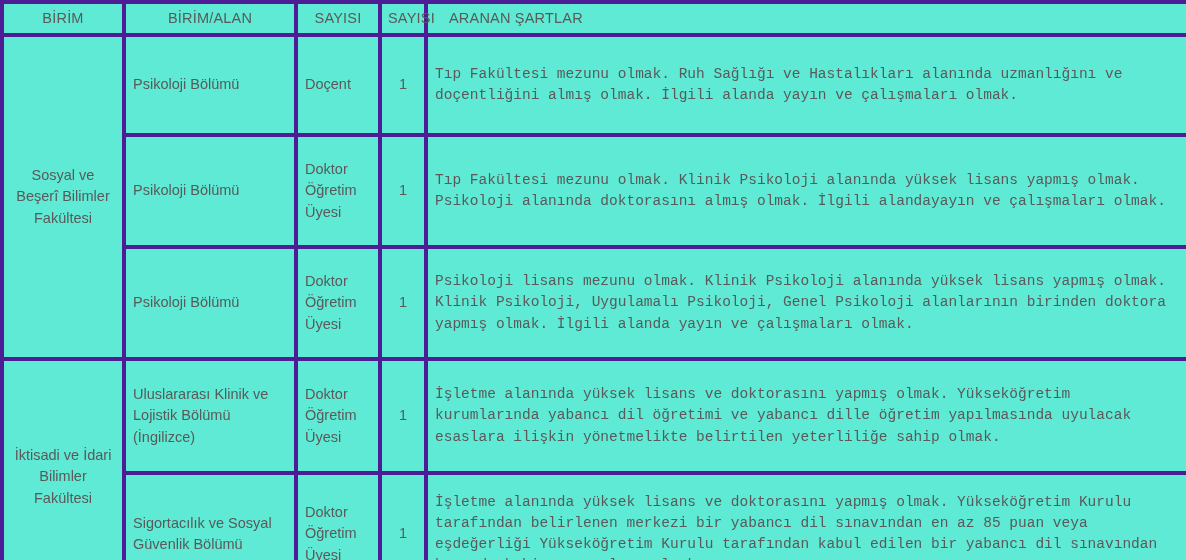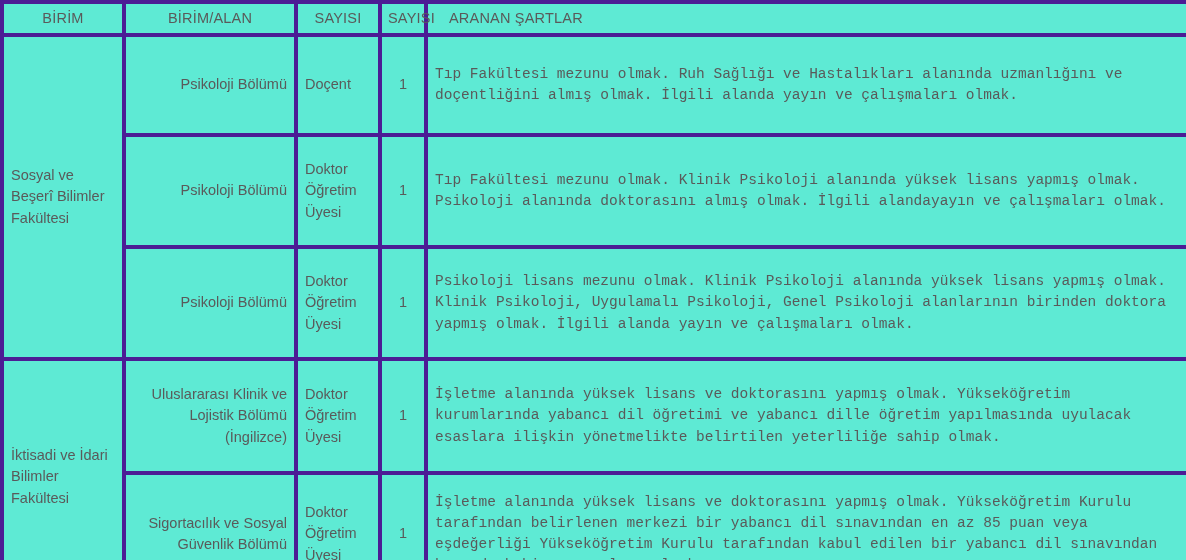--- a/index.html
+++ b/index.html
@@ -54,27 +54,27 @@
     letter-spacing: 0.2px;
     font-size: 14.5px;
   }
   table.job-table thead th.left-head {
     text-align: left;
     padding-left: 21px;
   }
 
   td.cell-birim {
     vertical-align: middle;
-    text-align: left;
+    text-align: center;
     padding-left: 6px;
     padding-right: 3px;
   }
   td.cell-bolum {
     vertical-align: middle;
-    text-align: right;
+    text-align: left;
     padding-left: 7px;
   }
   td.cell-unvan {
     vertical-align: middle;
     text-align: left;
     padding-left: 6px;
     margin-top: 14px;
   }
   td.cell-sayi {
     vertical-align: middle;

